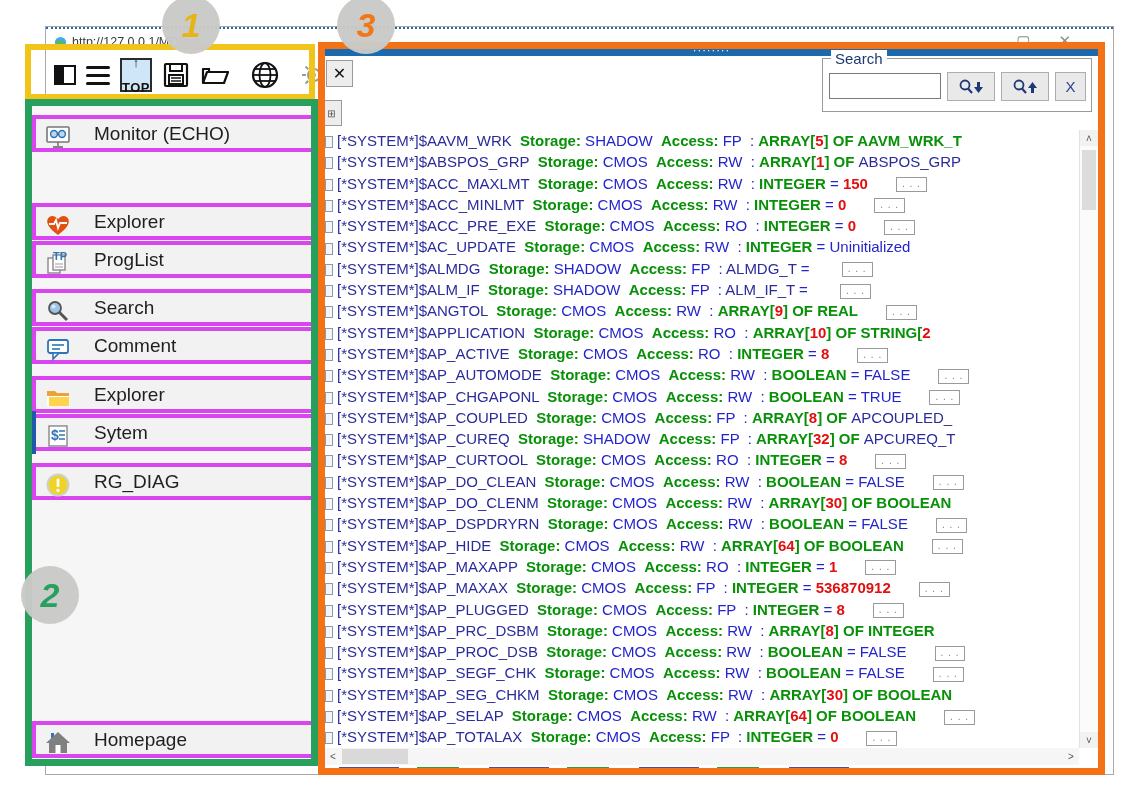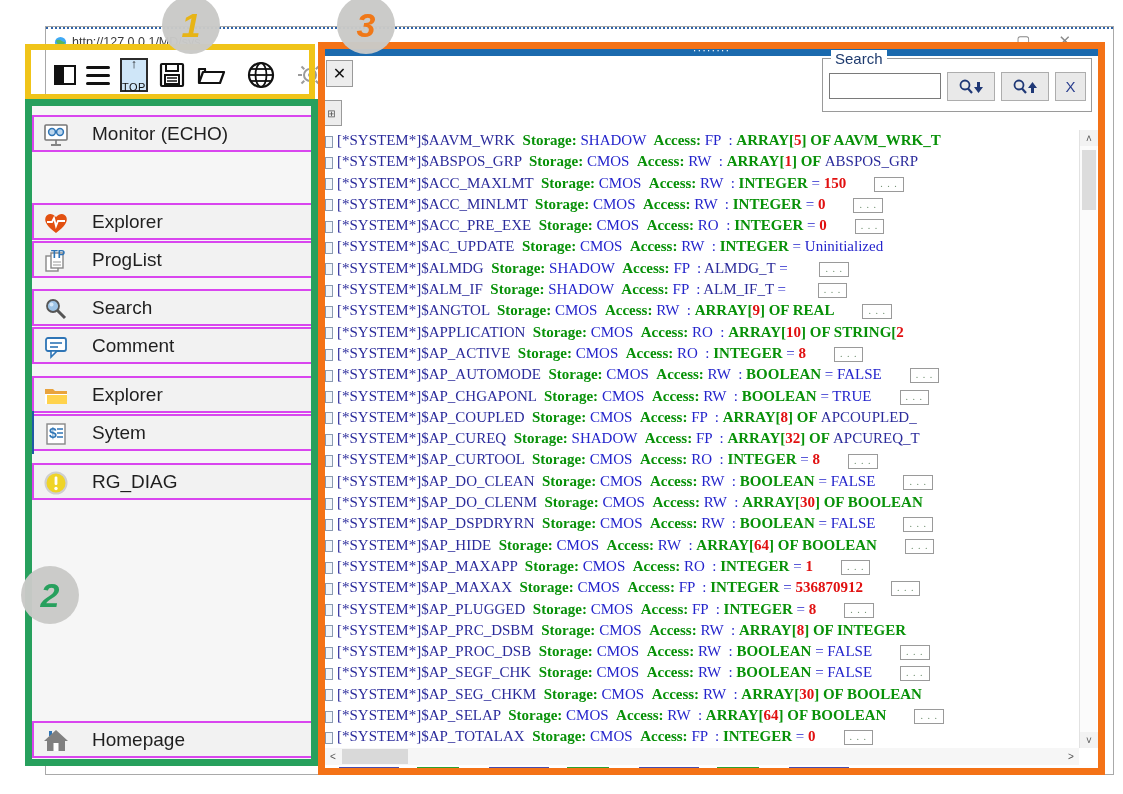--- a/index.html
+++ b/index.html
@@ -21,29 +21,29 @@
   .toolbar { position:absolute; left:4px; top:28px; width:268px; height:40px; background:#fff;
              display:flex; align-items:center; gap:10px; padding-left:4px; }
   .tb-icon { display:flex; align-items:center; justify-content:center; }
   .panel-toggle { width:22px; height:20px; border:2.5px solid #111; background:#fff; position:relative; }
   .panel-toggle::before { content:""; position:absolute; left:0; top:0; width:8px; height:100%; background:#111; }
   .burger { display:flex; flex-direction:column; gap:5px; }
   .burger i { display:block; width:24px; height:3px; background:#111; border-radius:2px; }
   .top-btn { width:34px; height:34px; background:#CFE6F8; border:2px solid #2b2b2b;
              display:flex; flex-direction:column; align-items:center; justify-content:center; line-height:1; }
   .top-btn .arr { font-size:13px; color:#111; font-weight:bold; }
-  .top-btn .lbl { font-size:11px; font-weight:normal; color:#111; letter-spacing:.5px;margin-top:12px; }
+  .top-btn .lbl { font-size:13px; font-weight:bold; color:#111; letter-spacing:.5px;margin-top:12px; }
   .tb-sep { width:1px; height:30px; background:#C9C9C9; }
   .partial-caption { position:absolute; left:6px; top:66px; width:290px; height:8px; overflow:hidden;
                      font-size:12px; font-weight:bold; color:#2b2b2b; white-space:nowrap; }
 
   
   .sidebar { position:absolute; left:32px; top:106px; width:279px; height:653px; background:#F6F6F6; z-index:2; }
   .side-btn { position:absolute; left:0; width:313px; height:37px; background:#F2F2F2;
-              border:2px solid #d946ef; display:flex; align-items:center; cursor:pointer; }
+              border:4px solid #d946ef; display:flex; align-items:center; cursor:pointer; }
   .side-btn .ic { position:absolute; left:9px; top:5px; width:26px; height:26px; }
   .side-btn .lab { position:absolute; left:58px; font-size:19px; color:#1f1f1f; white-space:nowrap; }
   .sel-bar { position:absolute; left:-7px; width:7px; height:43px; background:#2059A5; z-index:3; }
   .caret-down { position:absolute; right:10px; top:13px; width:0; height:0;
                 border-left:9px solid transparent; border-right:9px solid transparent;
                 border-top:12px solid #111; }
 
   
   .panel { position:absolute; left:325px; top:48px; width:773px; height:722px; background:#fff; z-index:2; }
   .panel-topbar { position:absolute; left:0; top:0; width:100%; height:8px; background:#1B6AAE; }
@@ -63,21 +63,21 @@
   .search-input { position:absolute; left:6px; top:14px; width:112px; height:26px;
                   border:1px solid #7a7a7a; font-size:14px; padding:0 4px;
                   font-family:"Liberation Sans", sans-serif; }
   .s-btn { position:absolute; top:13px; height:29px; background:#E9E9E9; border:1px solid #ADADAD;
            display:flex; align-items:center; justify-content:center; gap:3px; cursor:pointer; }
   .s-next { left:124px; width:48px; } .s-prev { left:178px; width:48px; } .s-clear { left:232px; width:31px; }
   .s-clear span { color:#2B3F8F; font-size:15px; }
 
   
   .var-list { position:absolute; left:0; top:82px; width:752px; height:618px; overflow:hidden;
-              font-family:Liberation Serif, serif; font-size:15px; white-space:pre; }
+              font-family:Liberation Sans, sans-serif; font-size:15px; white-space:pre; }
   .vline { height:21.3px; line-height:21.3px; white-space:pre; }
   .exp { display:inline-block; width:8px; height:12px; border:1px solid #8A9AB0;
          background:#F2F6FB; margin-right:4px; vertical-align:middle; cursor:pointer; }
   .tn { color:#2B2B9B; }
   .tg { color:#089108; font-weight:bold; }
   .tb { color:#2424CC; }
   .tr { color:#E11010; font-weight:bold; }
   .ell { display:inline-block; margin-left:28px; padding:0 5px; height:15px; line-height:11px;
          border:1px solid #9a9a9a; background:#fff; color:#6F8F6F; font-size:10px;
          letter-spacing:1px; vertical-align:middle; cursor:pointer; }

